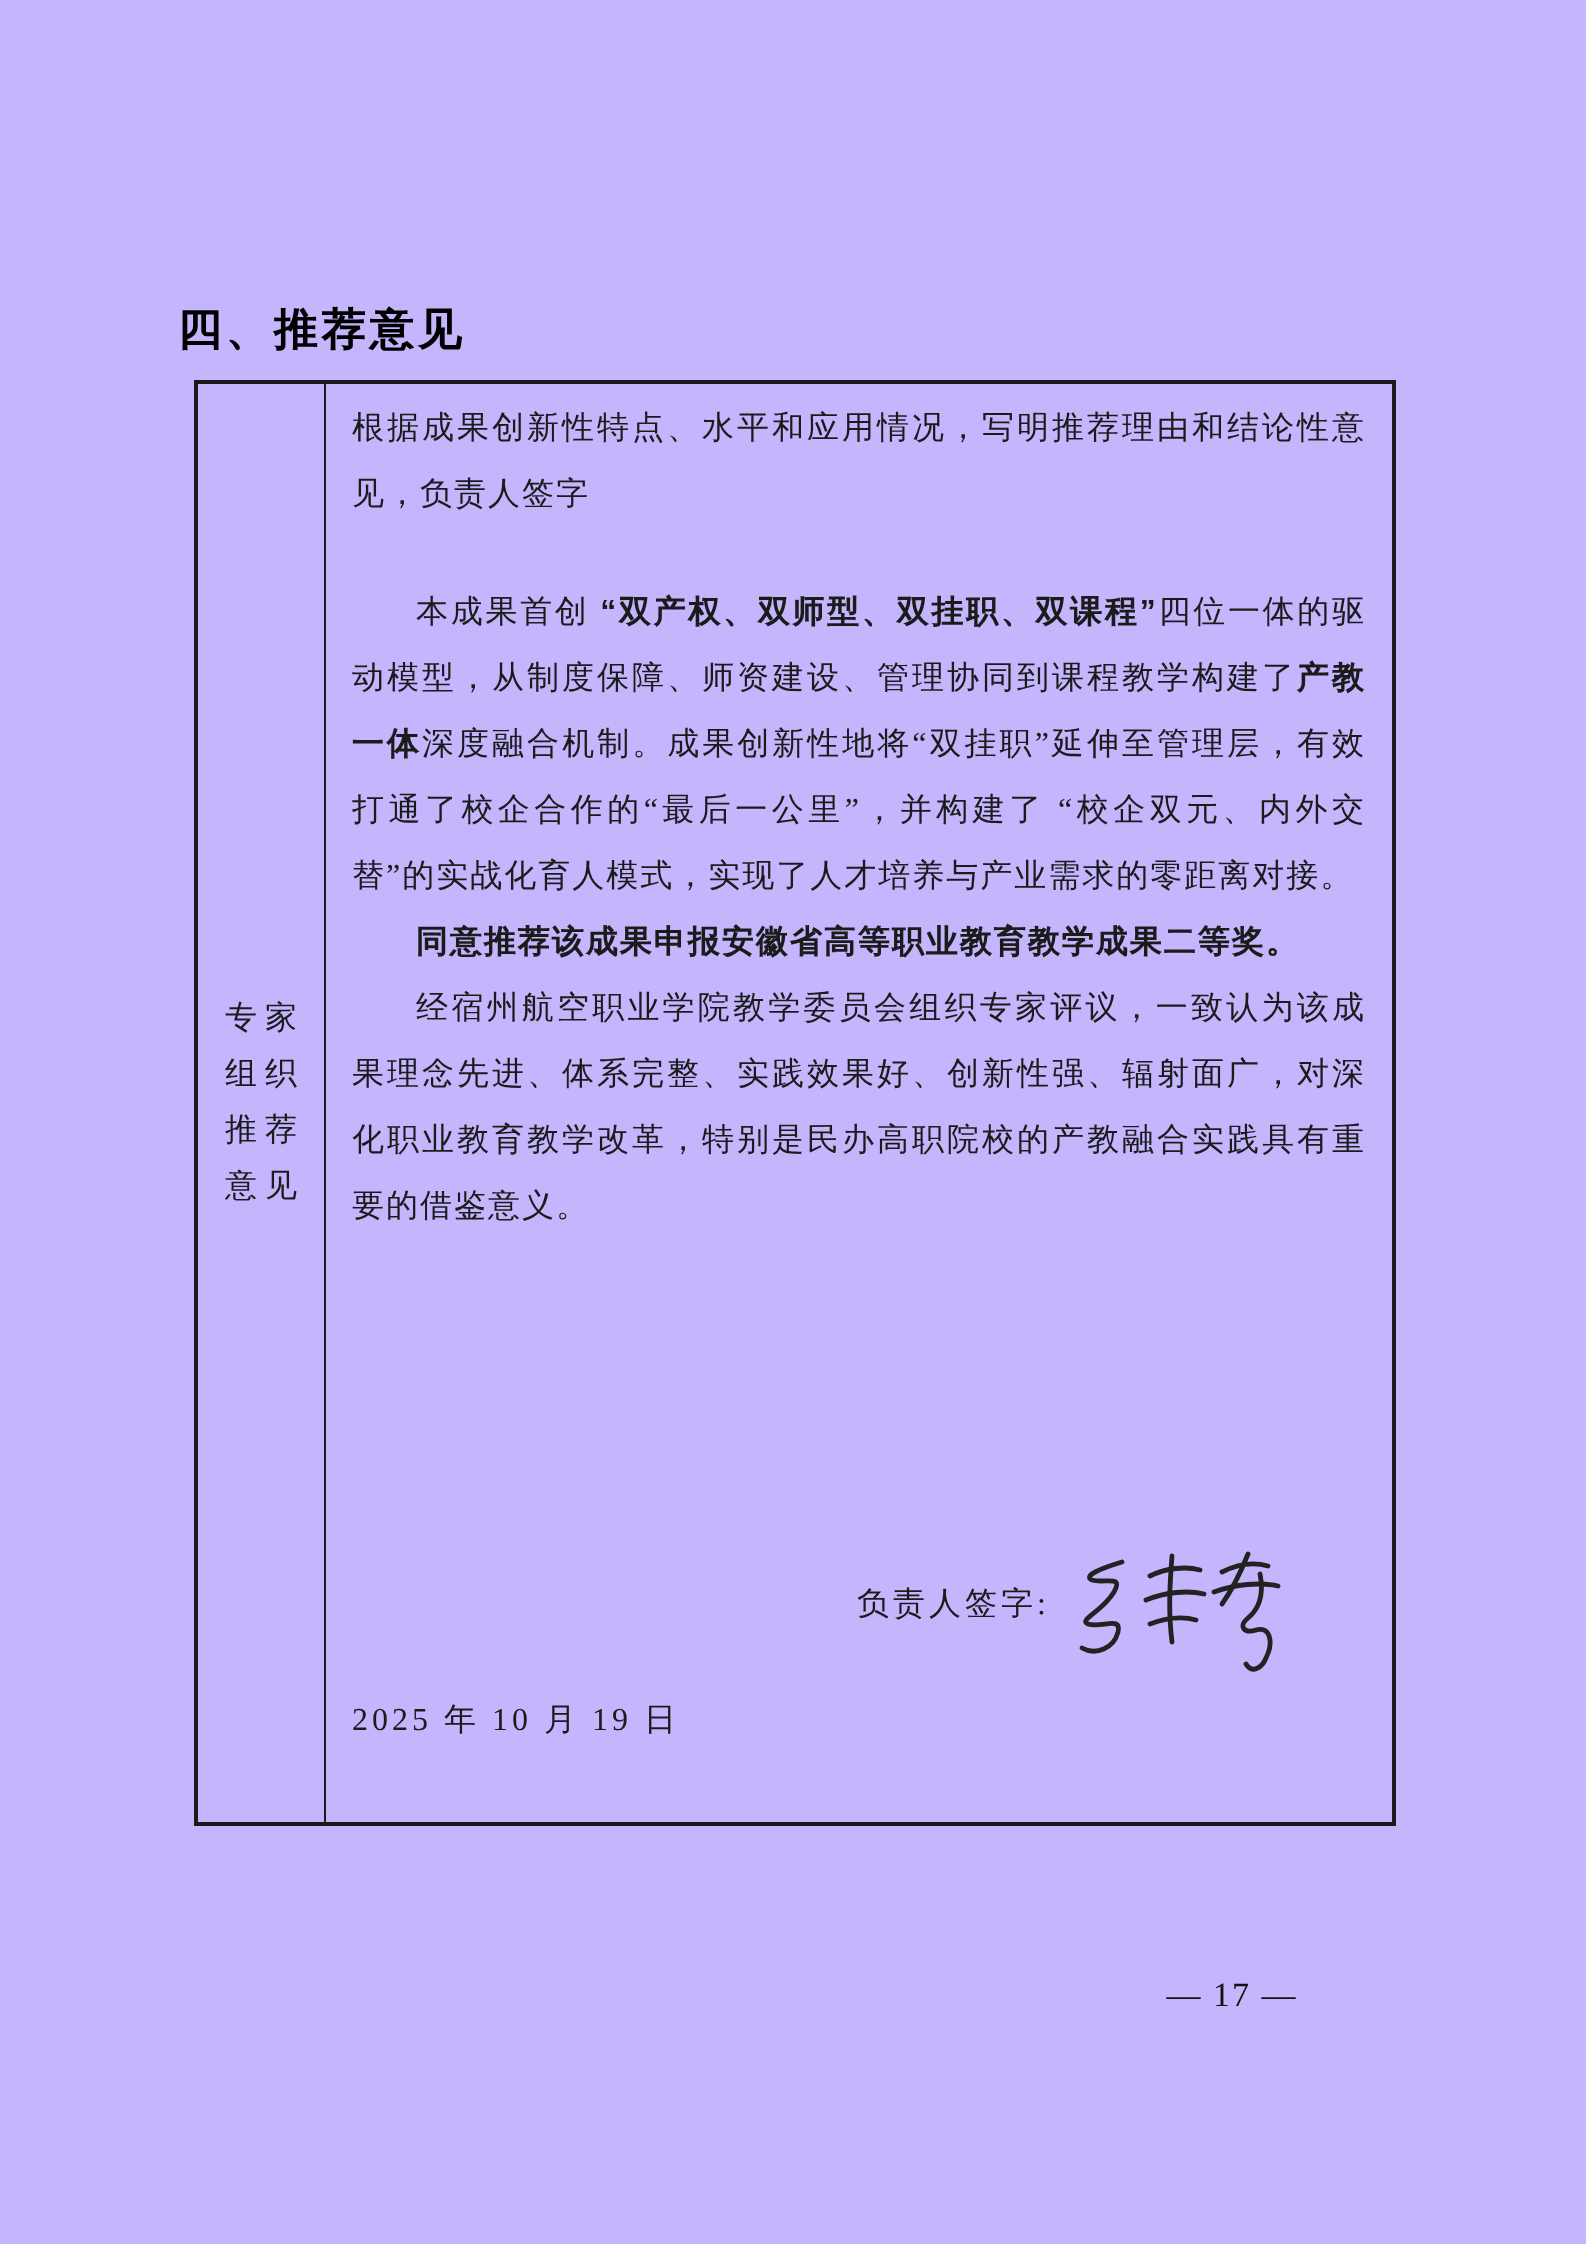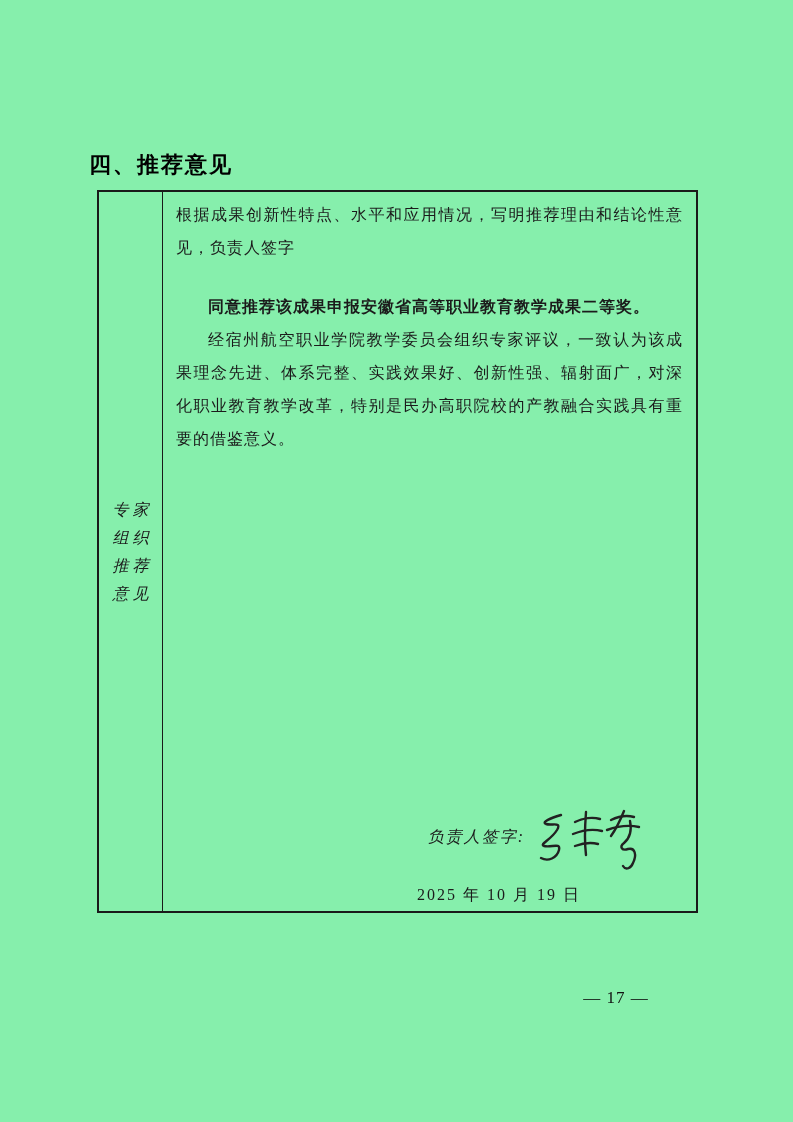--- a/index.html
+++ b/index.html
@@ -1,20 +1,20 @@
 <!DOCTYPE html>
 <html><head>
 <meta charset="utf-8">
 <style>
   * { margin:0; padding:0; box-sizing:border-box; }
   html,body { background:#e8e8e8; }
   .page {
     position:relative;
     width:793px; height:1122px;
-    background:#86efac;
+    background:#c4b5fd;
     font-family:"Liberation Serif","DejaVu Serif",serif;
     color:#1b1b1b;
     overflow:hidden;
     margin:0 auto;
   }
   .title {
     position:absolute;
     left:89px; top:150px;
     font-family:"Liberation Sans","DejaVu Sans",sans-serif;
     font-size:22px;
@@ -35,26 +35,26 @@
     display:flex;
     align-items:center;
     justify-content:center;
   }
   .vlabel {
     text-align:center;
     font-size:16px;
     line-height:28px;
     letter-spacing:4px;
   }
-  .vlabel span { display:block; padding-left:4px;font-style:italic; }
+  .vlabel span { display:block; padding-left:4px; }
   .content-col {
     flex:1;
     display:flex;
     flex-direction:column;
-    padding:6px 13px 0 13px;
+    padding:6px 13px 12px 13px;
     font-size:16px;
     line-height:33px;
     letter-spacing:1px;
     text-align:justify;
   }
   .instruction { text-indent:0; }
   .gap { height:26px; }
   .para { text-indent:2em; }
   .hei, .bold-para {
     font-weight:700;
@@ -62,38 +62,39 @@
     letter-spacing:1px;
   }
   .spacer { flex:1; }
   .sig-row {
     display:flex;
     align-items:center;
     justify-content:flex-end;
     margin-right:34px;
     height:72px;
   }
-  .sig-label { letter-spacing:2px;font-style:italic; }
+  .sig-label { letter-spacing:2px; }
   .sig {
     width:118px; height:70px;
     margin-left:6px;
     margin-bottom:-8px;
   }
   .sig path {
     fill:none;
     stroke:#222;
     stroke-width:2.4;
     stroke-linecap:round;
     stroke-linejoin:round;
   }
   .date-row {
-    text-align:right;
+    text-align:left;
     padding-right:102px;
     letter-spacing:2px;
     margin-top:6px;
+    margin-bottom:22px;
   }
   .page-num {
     position:absolute;
     left:566px; top:988px;
     width:100px;
     text-align:center;
     font-size:17px;
     letter-spacing:1px;
     color:#111;
   }
@@ -115,20 +116,21 @@
         <span>意见</span>
       </div>
     </div>
 
     <div class="content-col">
 
       <p class="instruction">根据成果创新性特点、水平和应用情况，写明推荐理由和结论性意见，负责人签字</p>
 
       <div class="gap"></div>
 
+      <p class="para"><span>本成果首创 </span><span class="hei">“双产权、双师型、双挂职、双课程”</span><span>四位一体的驱动模型，从制度保障、师资建设、管理协同到课程教学构建了</span><span class="hei">产教一体</span><span>深度融合机制。成果创新性地将“双挂职”延伸至管理层，有效打通了校企合作的“最后一公里”，并构建了 “校企双元、内外交替”的实战化育人模式，实现了人才培养与产业需求的零距离对接。</span></p>
 
 
       <p class="para bold-para">同意推荐该成果申报安徽省高等职业教育教学成果二等奖。</p>
 
       <p class="para">经宿州航空职业学院教学委员会组织专家评议，一致认为该成果理念先进、体系完整、实践效果好、创新性强、辐射面广，对深化职业教育教学改革，特别是民办高职院校的产教融合实践具有重要的借鉴意义。</p>
 
       <div class="spacer"></div>
 
       <div class="sig-row">
         <span class="sig-label">负责人签字:</span>

